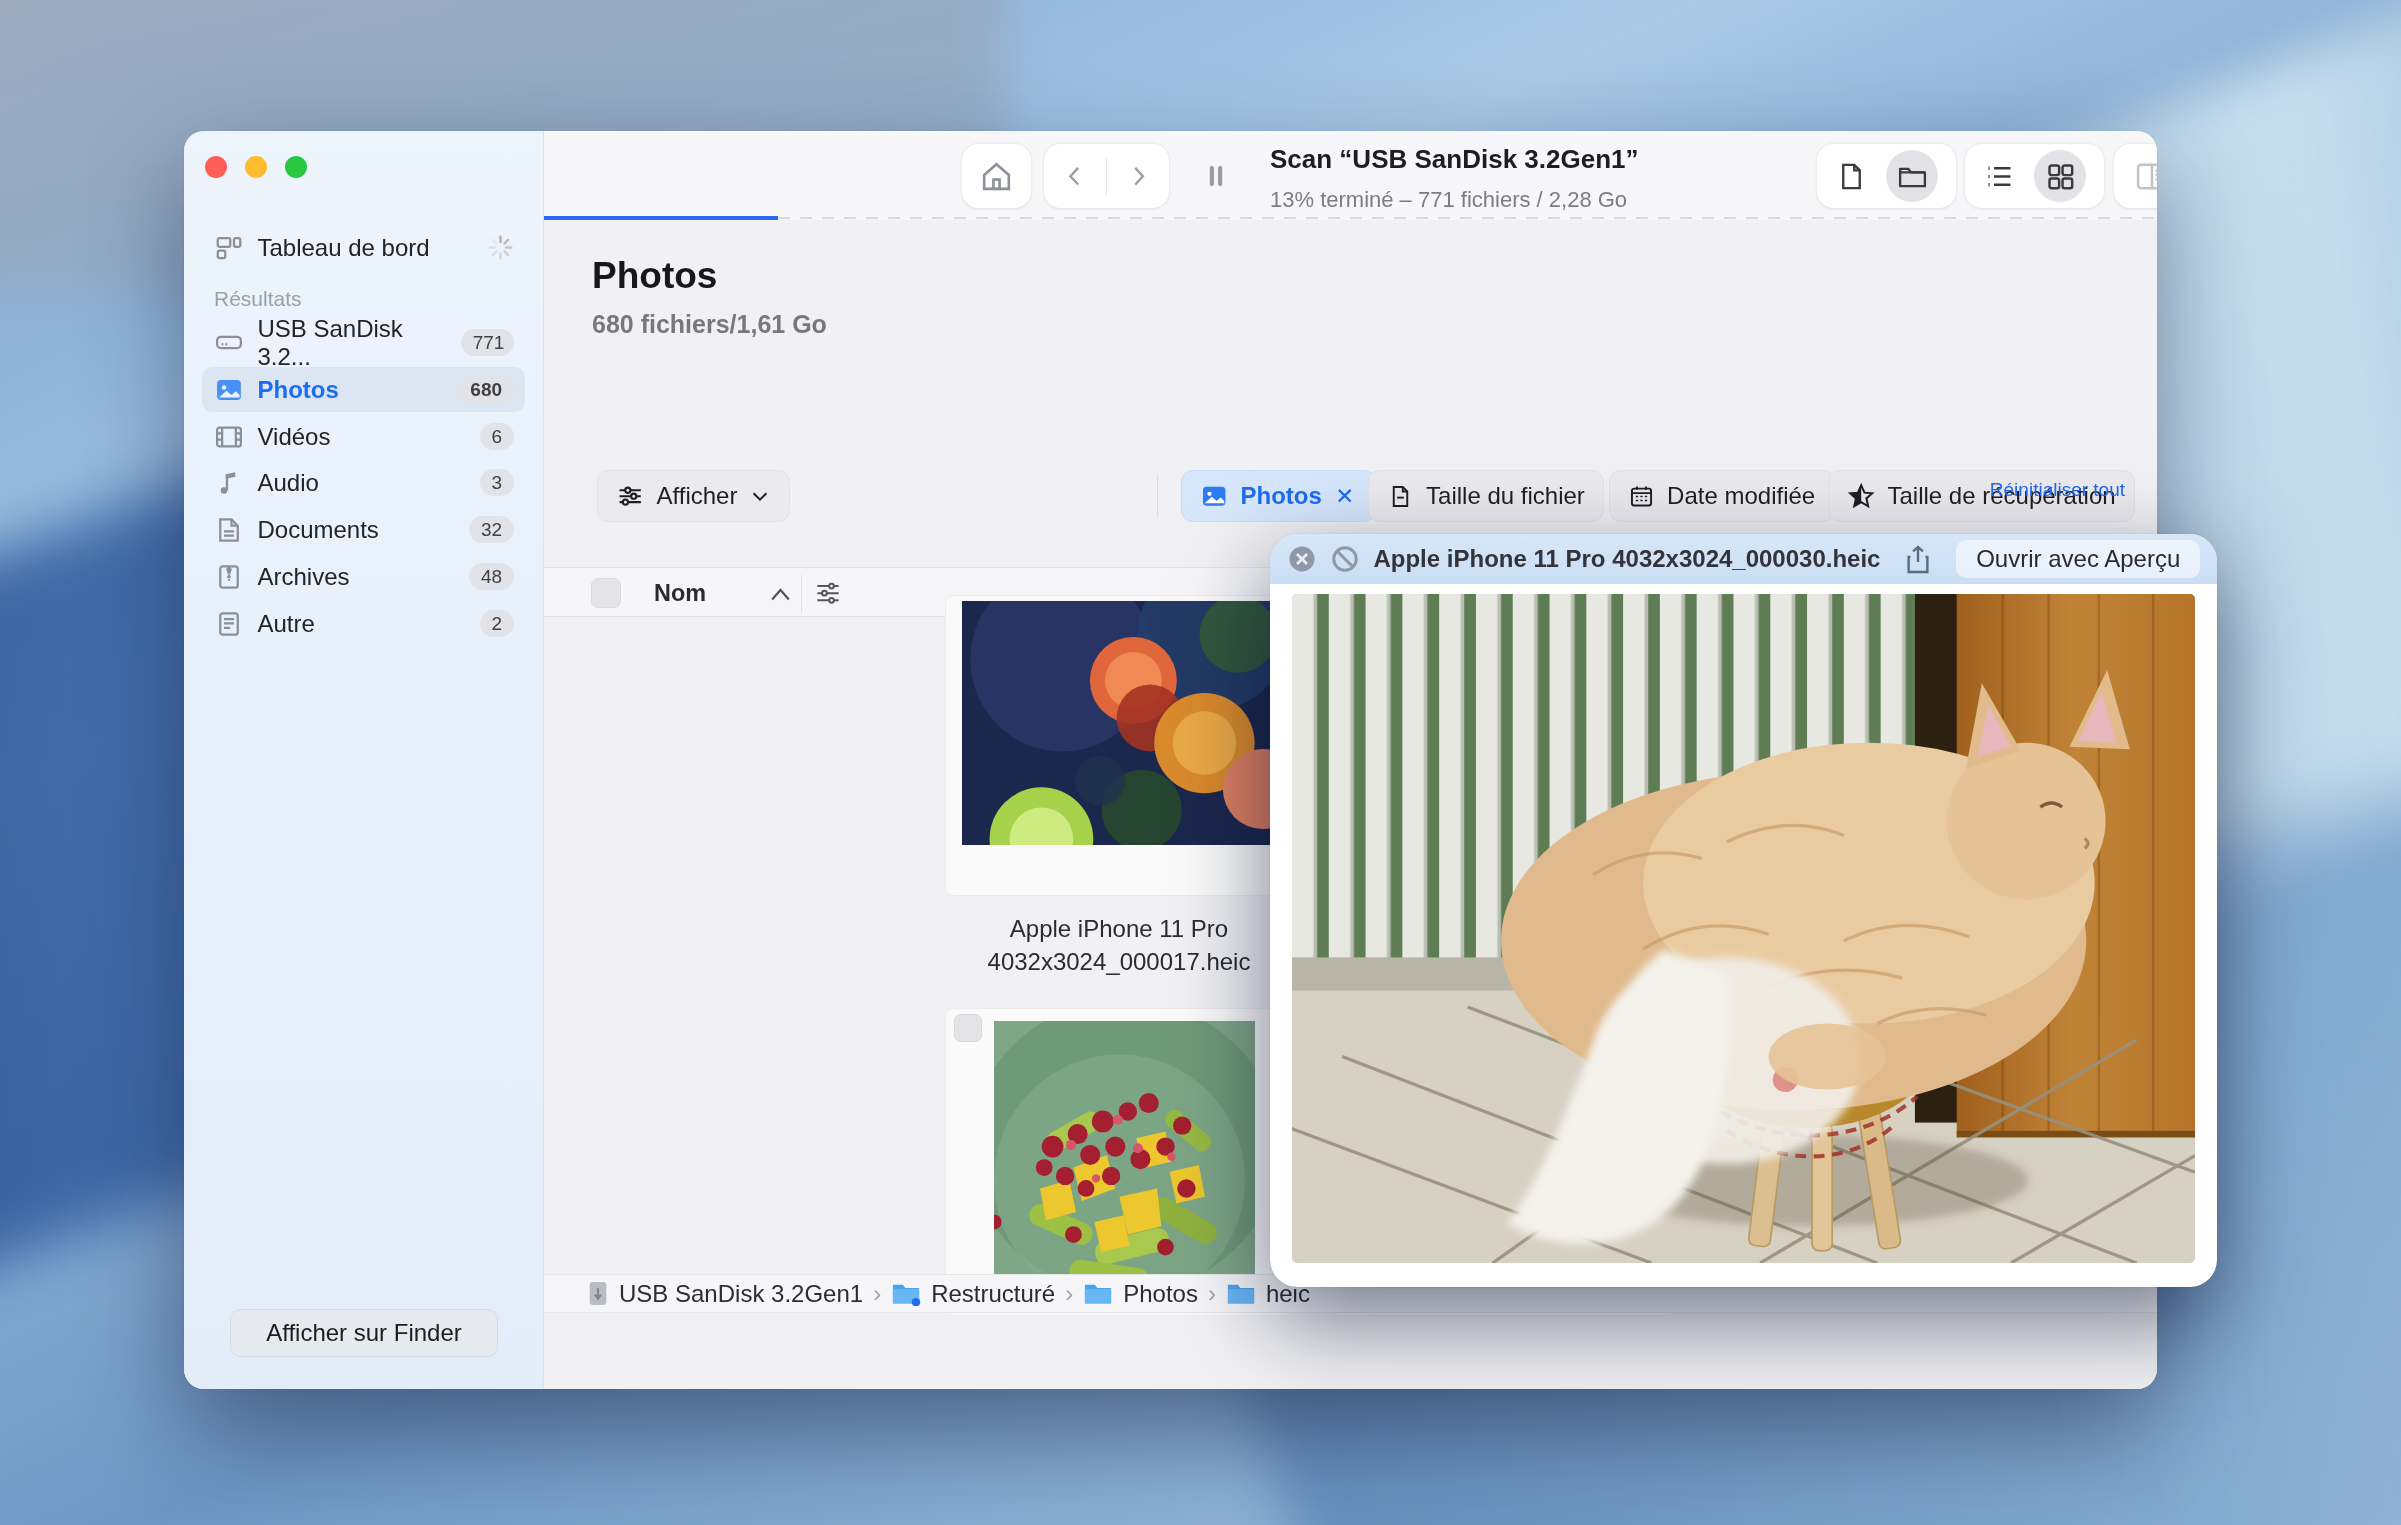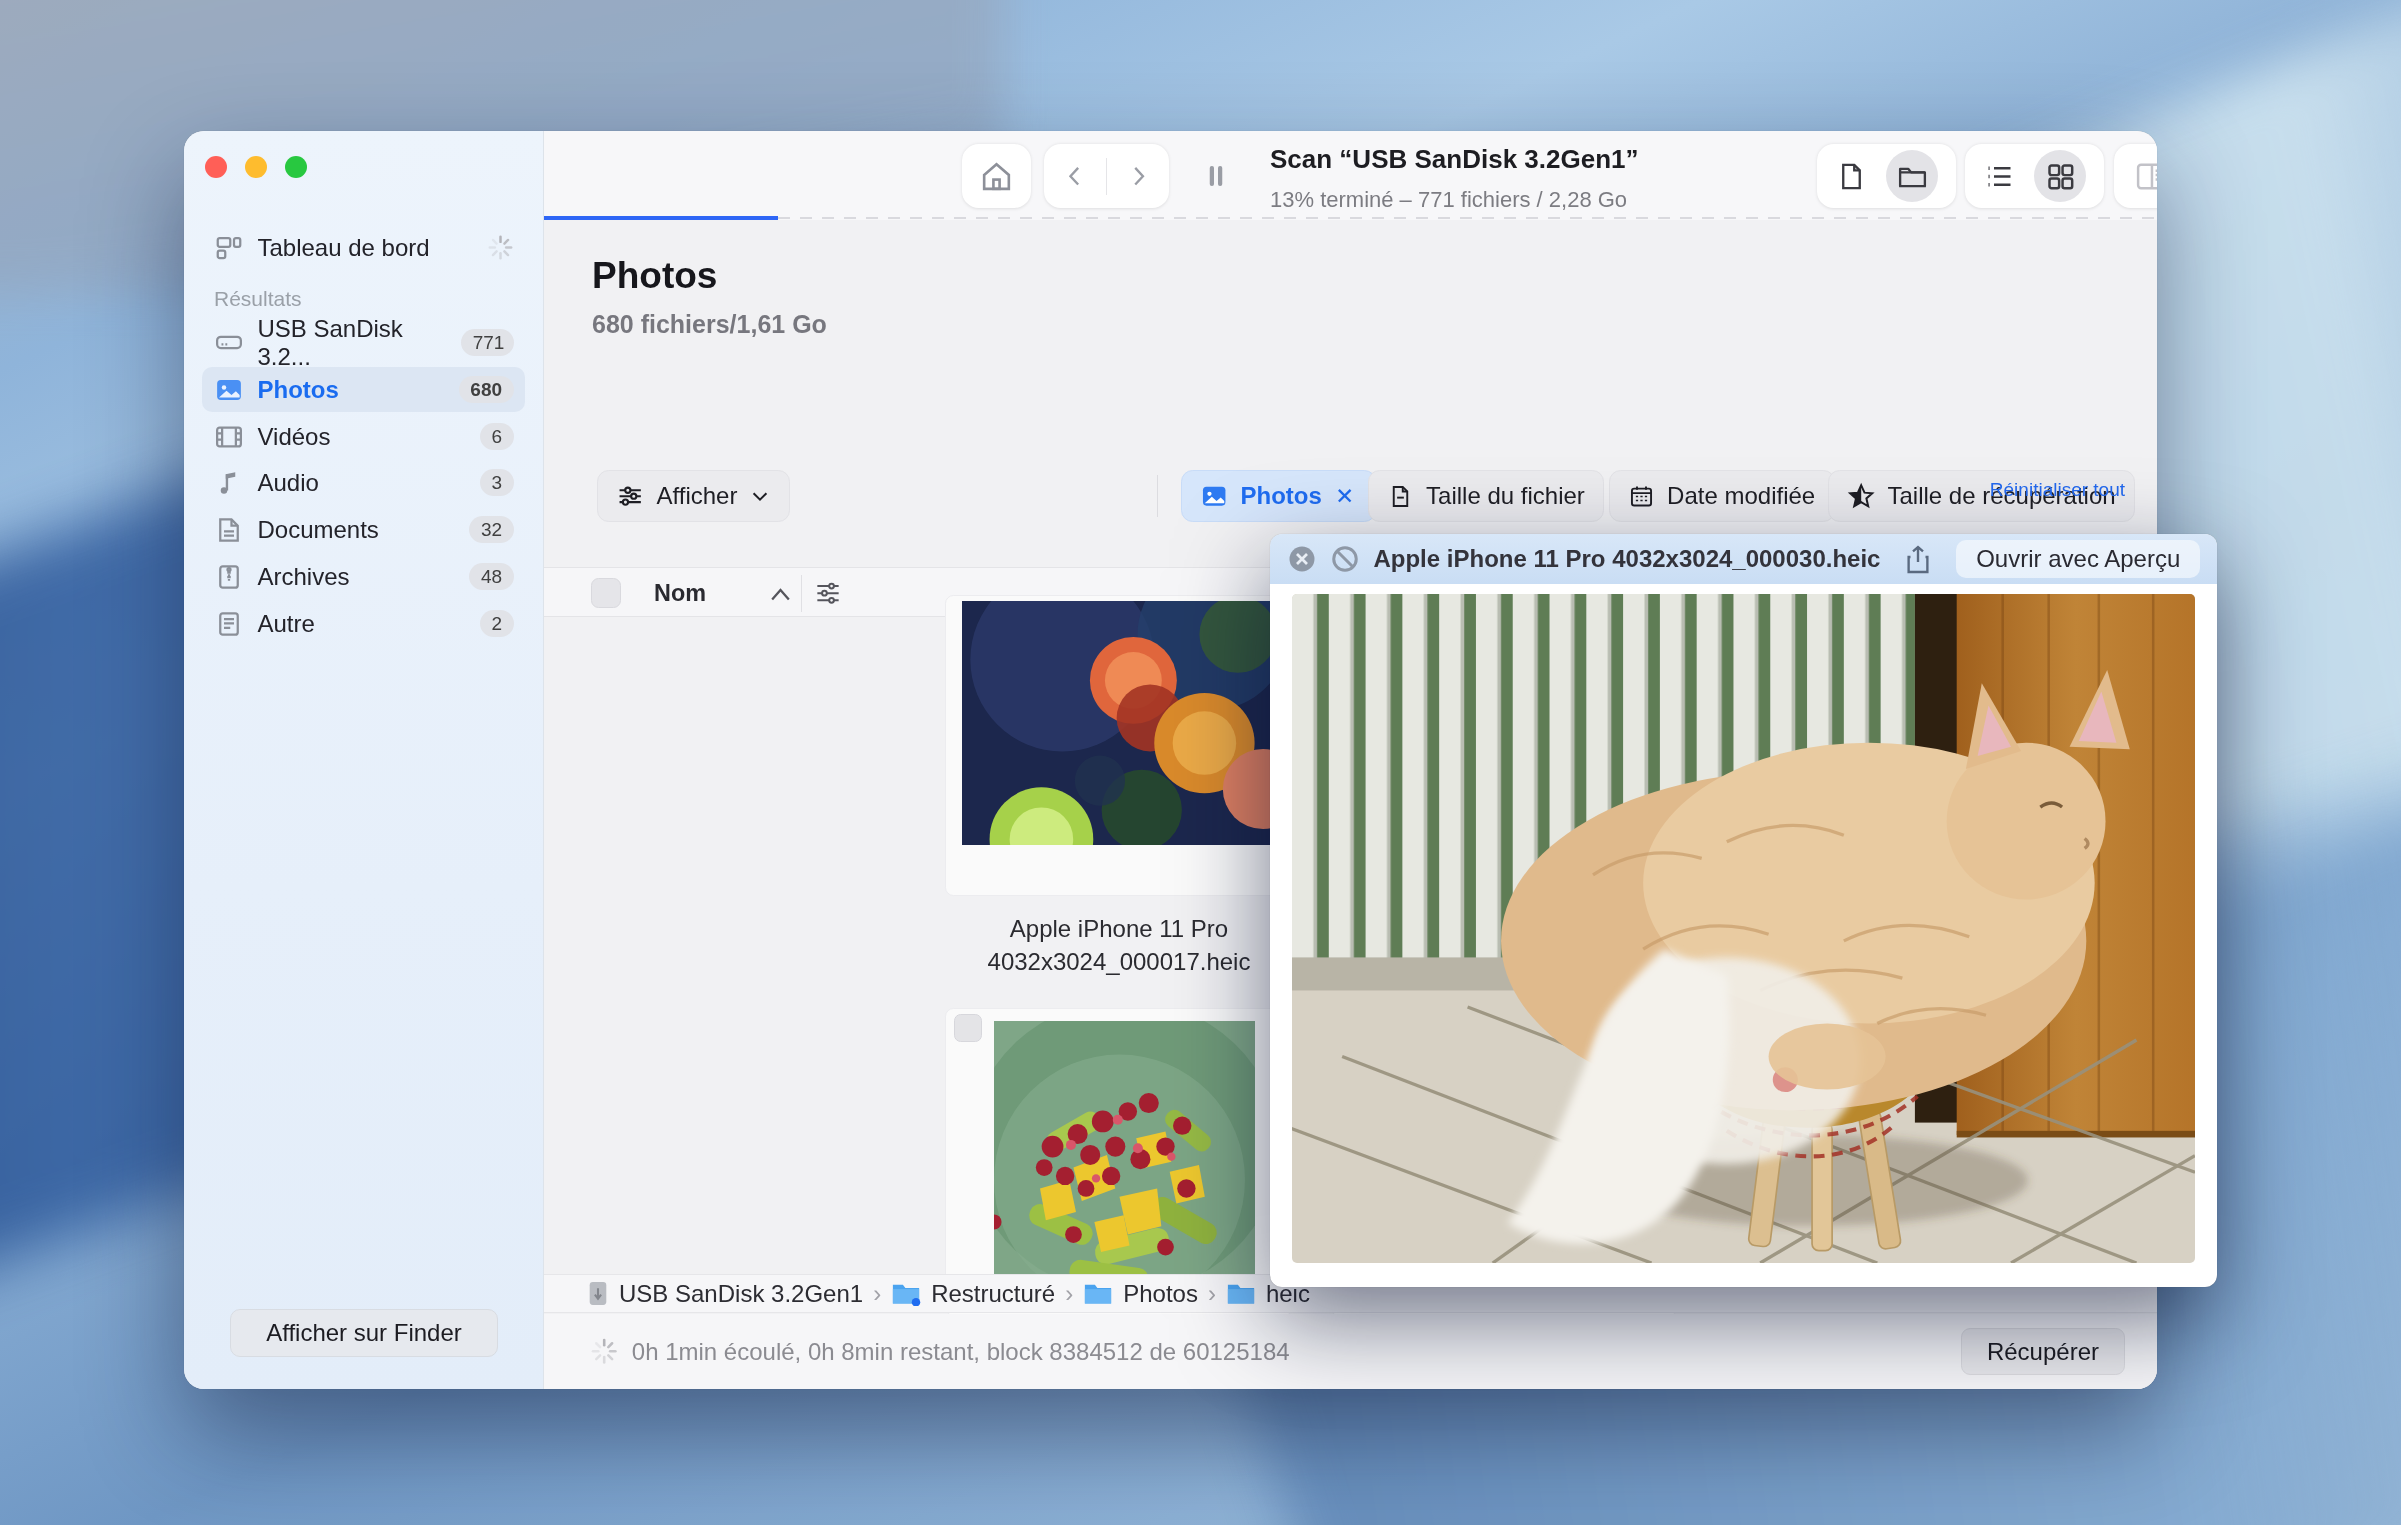--- a/index.html
+++ b/index.html
@@ -75,21 +75,21 @@
   .gridcb { position:absolute; width:28.4px; height:28.4px; border-radius:6.7px; background:#e3e3e7; border:0.8px solid #d6d6db; opacity:.95;}
   
   #crumbbar { position:absolute; left:0; top:1054px; width:1614px; height:39px; background:#f6f6f8; border-top:0.8px solid #e6e6e9; border-bottom:0.8px solid #e6e6e9;
     display:flex; align-items:center; gap:10px; padding-left:43px; font-size:24px; color:#2c2c32;}
   .crumb-sep { color:#a2a2a8; }
   #statusbar { position:absolute; left:0; top:1094px; width:1614px; height:75px; background:#f6f6f8; display:flex; align-items:center; gap:13.4px; padding-left:46px;}
   #status-text { font-size:24px; color:#8b8b91;}
   #recover-btn { position:absolute; right:33px; top:14.2px; height:47px; padding:0 25px; background:#e9e9ec; border:0.8px solid #dcdce0;
     border-radius:9.2px; font-size:24px; color:#1c1c22; display:flex; align-items:center;}
   
-  #preview { position:absolute; left:1270px; top:534px; width:947px; height:753px; border-radius:12px; background:#fff;
+  #preview { position:absolute; left:1270px; top:534px; width:947px; height:753px; border-radius:27px; background:#fff;
     box-shadow:0 33px 92px rgba(5,15,45,.55), 0 0 0.8px rgba(0,0,0,.4); overflow:hidden; z-index:10;}
   #ptitlebar { position:absolute; left:0; top:0; width:100%; height:50px; background:linear-gradient(180deg,#d8e7f8,#c9ddf4);
     display:flex; align-items:center; gap:13.4px; padding:0 16.7px;}
   #ptitle { font-size:24px; font-weight:bold; color:#33333b; white-space:nowrap;}
   #open-apercu { margin-left:auto; height:38px; padding:0 20px; border-radius:10px; background:rgba(255,255,255,.55);
     display:flex; align-items:center; font-size:24px; color:#2a2a32;}
   #pphoto { position:absolute; left:22px; top:60px; width:903px; height:669px; border-radius:5px; overflow:hidden;}
 </style>
 </head>
 <body>
@@ -526,36 +526,20 @@
           </svg>
         <span>Photos</span>
         <span class="crumb-sep">›</span>
         <svg width="30" height="25" viewBox="0 0 24 20">
             <path d="M1.5 3 h8 l2 2.5 h11 v12.5 h-21 z" fill="#4aa3ef"></path>
             <path d="M1.5 6.5 h21 v11.5 h-21 z" fill="#69b6f5"></path>
           </svg>
         <span>heic</span>
       </div>
 
-      <div id="statusbar">
-        <svg width="28.4" height="28.4" viewBox="0 0 24 24">
-          <g stroke="#b1b1b6" stroke-width="2.2" stroke-linecap="round">
-            <line x1="12" y1="2.5" x2="12" y2="7" opacity=".95"></line>
-              <line x1="18.7" y1="5.3" x2="15.5" y2="8.5" opacity=".8"></line>
-            <line x1="21.5" y1="12" x2="17" y2="12" opacity=".65"></line>
-              <line x1="18.7" y1="18.7" x2="15.5" y2="15.5" opacity=".5"></line>
-            <line x1="12" y1="21.5" x2="12" y2="17" opacity=".4"></line>
-              <line x1="5.3" y1="18.7" x2="8.5" y2="15.5" opacity=".3"></line>
-            <line x1="2.5" y1="12" x2="7" y2="12" opacity=".25"></line>
-              <line x1="5.3" y1="5.3" x2="8.5" y2="8.5" opacity=".2"></line>
-          </g>
-        </svg>
-        <span id="status-text">0h 1min écoulé, 0h 8min restant, block 8384512 de 60125184</span>
-        <div id="recover-btn">Récupérer</div>
-      </div>
     </div>
   </div>
 
   <div id="preview">
     <div id="ptitlebar">
       <svg width="30" height="30" viewBox="0 0 24 24">
           <circle cx="12" cy="12" r="10" fill="#8e98a6"></circle>
           <path d="M8 8 L16 16 M16 8 L8 16" stroke="#e9eef5" stroke-width="2.2" fill="none"></path>
         </svg>
       <svg width="30" height="30" viewBox="0 0 24 24">

